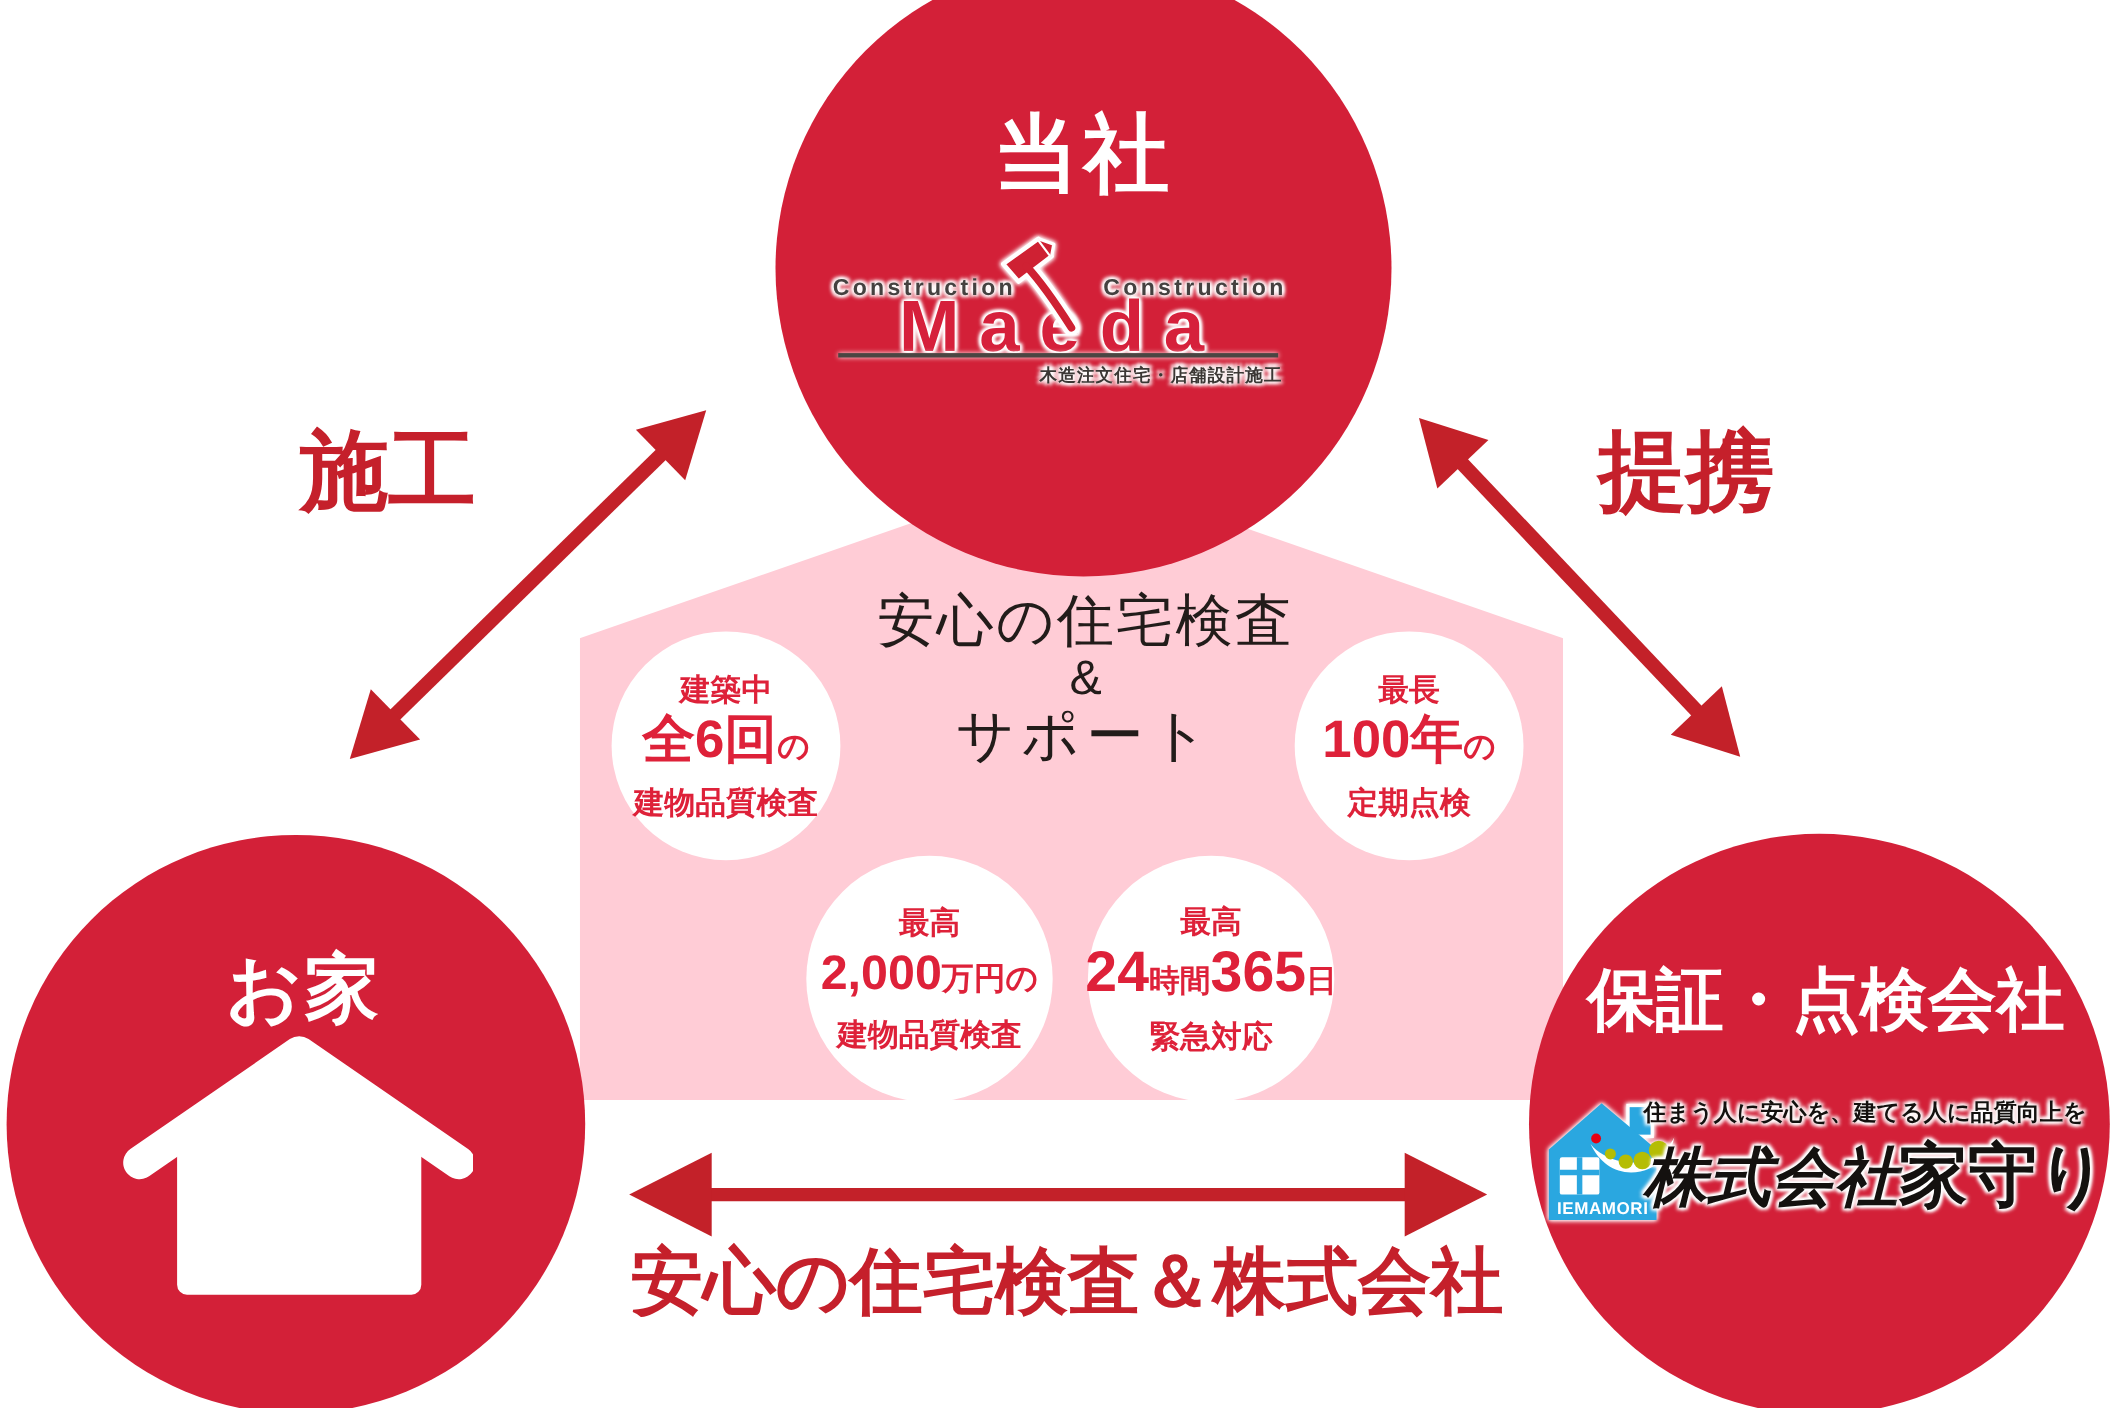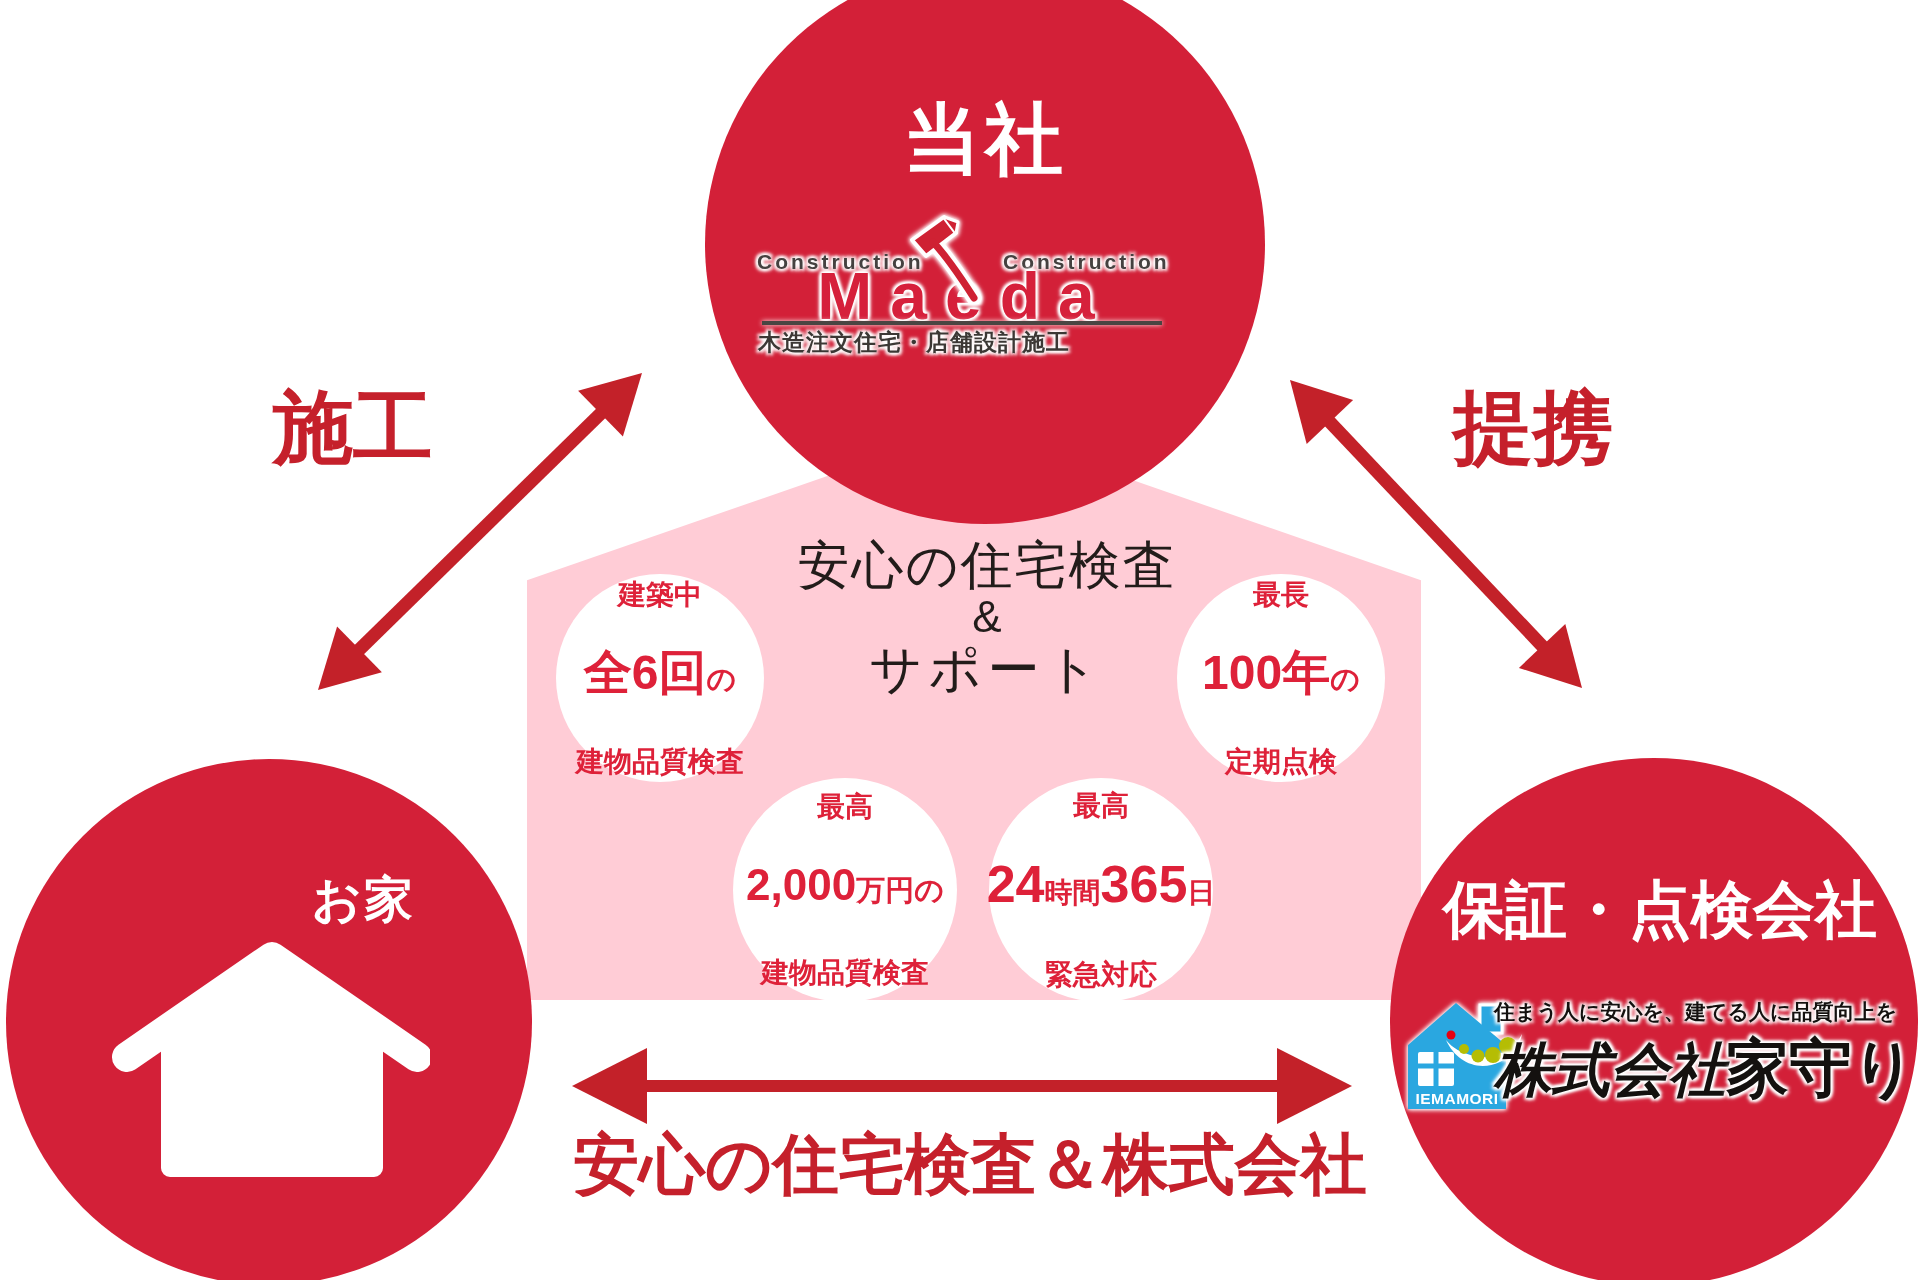--- a/index.html
+++ b/index.html
@@ -19,63 +19,63 @@
     color:#221c1a;z-index:4;
     font-family:Liberation Sans, sans-serif;
   }
   .house-title .t1{font-size:52px;line-height:58px;letter-spacing:2px;}
   .house-title .t2{font-size:44px;line-height:46px;}
   .house-title .t3{font-size:52px;line-height:58px;letter-spacing:6px;}
   
   .bubble{
     position:absolute;border-radius:50%;background:#fff;z-index:3;
     display:flex;flex-direction:column;align-items:center;justify-content:center;
-    text-align:center;color:#de2139;font-weight:bold;gap:32px;
+    text-align:center;color:#de2139;font-weight:bold;
   }
   .bubble.b1{left:556px;top:574px;width:208px;height:208px;}
   .bubble.b2{left:1177px;top:574px;width:208px;height:208px;}
   .bubble.b3{left:733px;top:778px;width:224px;height:224px;}
   .bubble.b4{left:989px;top:778px;width:224px;height:224px;}
   .bl-small{font-size:28px;line-height:34px;}
   .bl-big{line-height:58px;white-space:nowrap;}
   .bl-big .big{font-size:48px;}
   .bl-big .suf{font-size:29px;}
   .bubble.b3 .bl-big .big{font-size:44px;}
   .bubble.b4 .bl-big .big{font-size:52px;}
   .bubble.b4 .bl-big .suf{font-size:28px;}
   
   .node{position:absolute;border-radius:50%;background:#d32038;z-index:10;}
   .node.top{left:705px;top:-36px;width:560px;height:560px;}
   .node.left{left:6px;top:759px;width:526px;height:526px;}
   .node.right{left:1390px;top:758px;width:528px;height:528px;}
   .node-label{position:absolute;color:#fff;font-weight:bold;text-align:center;z-index:12;white-space:nowrap;}
   .label-top{left:785px;top:100px;width:400px;font-size:78px;line-height:78px;letter-spacing:4px;}
-  .label-left{left:115px;top:863px;width:300px;font-size:49px;line-height:72px;letter-spacing:2px;text-align:right;}
+  .label-left{left:126px;top:863px;width:300px;font-size:68px;line-height:72px;letter-spacing:2px;}
   .label-right{left:1410px;top:878px;width:500px;font-size:62px;line-height:64px;}
   
   .glow{
     text-shadow:-2px -2px 3px #fff,2px -2px 3px #fff,-2px 2px 3px #fff,2px 2px 3px #fff,0 0 6px #fff,0 0 2px #fff;
   }
   .maeda-word{
     position:absolute;z-index:12;color:#454140;font-size:21px;line-height:24px;
     font-weight:bold;letter-spacing:3px;
   }
   .maeda-word.wl{left:757px;top:250px;}
   .maeda-word.wr{left:1003px;top:250px;}
   .maeda-brand{
     position:absolute;left:765px;top:264px;width:400px;z-index:12;text-align:center;
     color:#d6203b;font-size:66px;line-height:64px;font-weight:bold;letter-spacing:18px;white-space:nowrap;
   }
   .maeda-underline{
     position:absolute;left:762px;top:321px;width:400px;height:4px;background:#4a4542;z-index:12;
     box-shadow:0 0 5px rgba(255,255,255,.95);
   }
   .maeda-tagline{
-    position:absolute;left:758px;top:329px;width:408px;z-index:12;text-align:left;
-    color:#3c3835;font-size:23px;line-height:26px;font-weight:bold;letter-spacing:1px;white-space:nowrap;
+    position:absolute;left:758px;top:329px;width:408px;z-index:12;text-align:right;
+    color:#3c3835;font-size:16px;line-height:26px;font-weight:bold;letter-spacing:1px;white-space:nowrap;
   }
   .hammer{position:absolute;left:900px;top:212px;width:95px;height:92px;z-index:13;
     filter:drop-shadow(0 0 2px #fff) drop-shadow(0 0 2px #fff);}
   
   .home-icon{position:absolute;left:110px;top:940px;width:320px;height:245px;z-index:12;}
   
   .iemamori-house{position:absolute;left:1406px;top:1000px;width:126px;height:112px;z-index:12;
     filter:drop-shadow(0 0 2px #fff) drop-shadow(0 0 2px #fff);}
   .iemamori-slogan{
     position:absolute;left:1494px;top:1000px;width:410px;z-index:12;

